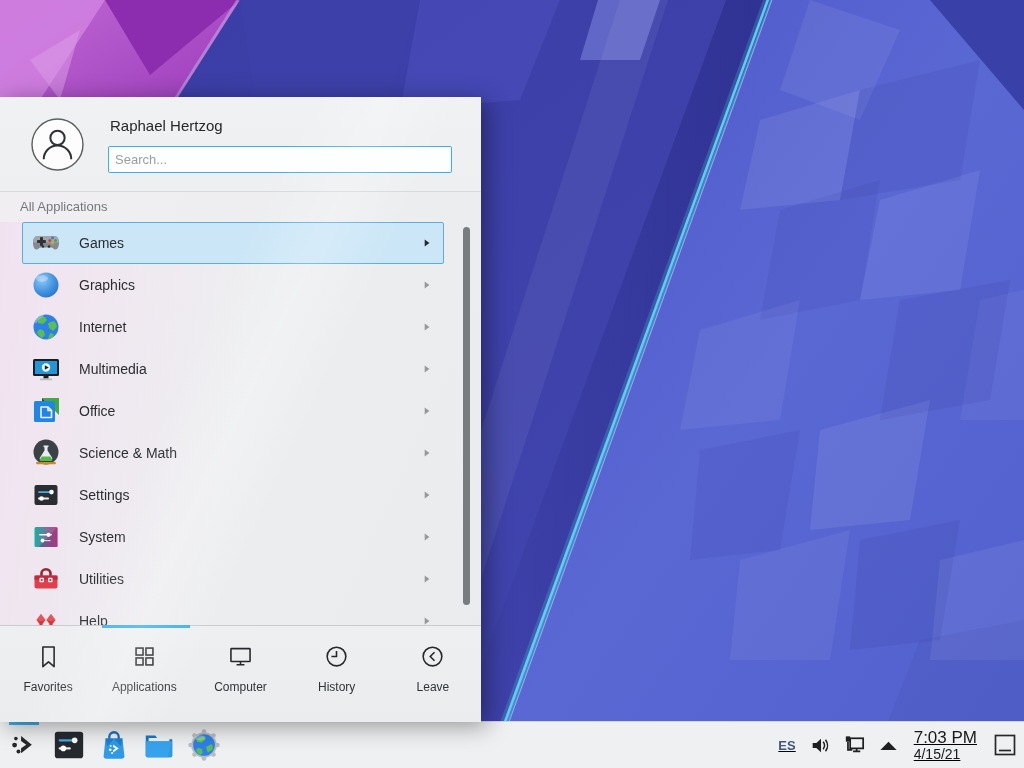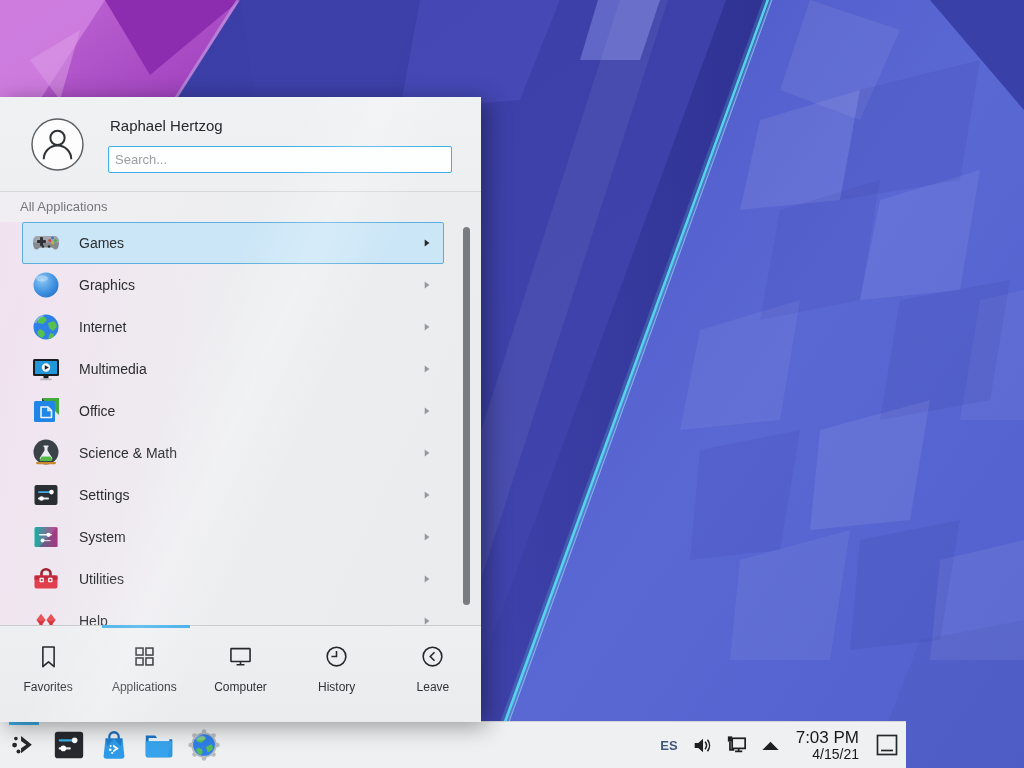--- a/index.html
+++ b/index.html
@@ -38,31 +38,31 @@
   .scrollbar{position:absolute;right:11px;top:5px;width:7px;height:378px;background:#797c7f;border-radius:4px;}
 
   .tabbar{position:absolute;bottom:0;left:0;right:0;height:96px;border-top:1px solid #c9cbcd;
     display:flex;background:linear-gradient(180deg,#edeff1,#eaecee);}
   .tab-indicator{position:absolute;top:-1px;left:102px;width:88px;height:3px;background:#3daee9;}
   .tab{flex:1;display:flex;flex-direction:column;align-items:center;padding-top:17px;gap:10px;cursor:default;}
   .tab .icon svg{width:27px;height:27px;display:block;}
   .tab-label{font-size:12px;color:#313437;}
 
   
-  #taskbar{position:absolute;left:0;bottom:0;width:906px;height:46px;background:#eff0f1;
-    box-shadow:0 -1px 0 #d2d4d6;display:flex;align-items:center;z-index:4;}
+  #taskbar{position:absolute;left:0;bottom:0;width:1024px;height:46px;background:#eff0f1;
+    box-shadow:0 -1px 0 #d2d4d6;display:flex;align-items:center;z-index:4;text-decoration:underline;}
   .task-left{display:flex;align-items:center;height:100%;padding-left:5px;gap:7px;}
   .task-btn{position:relative;width:38px;height:46px;display:flex;align-items:center;justify-content:center;}
   .task-btn svg{width:34px;height:34px;display:block;}
   .task-btn.launcher svg{width:31px;height:31px;}
   .active-line{position:absolute;top:0;left:4px;width:30px;height:3px;background:#3daee9;}
   .task-right{margin-left:auto;display:flex;align-items:center;gap:9px;padding-right:4px;height:100%;}
   .kb-layout{font-size:13px;font-weight:bold;color:#40587c;padding:0 3px;}
   .tray-icon svg{width:25px;height:25px;display:block;}
-  .clock{display:flex;flex-direction:column;align-items:flex-end;line-height:1.12;padding:0 4px;}
+  .clock{display:flex;flex-direction:column;align-items:flex-start;line-height:1.12;padding:0 4px;}
   .clock-time{font-size:17px;color:#17191b;}
   .clock-date{font-size:14px;color:#17191b;}
   .show-desktop{width:30px;height:46px;display:flex;align-items:center;justify-content:center;}
   .show-desktop svg{width:26px;height:26px;display:block;}
 </style>
 </head>
 <body>
 
 <div id="desktop">
 

